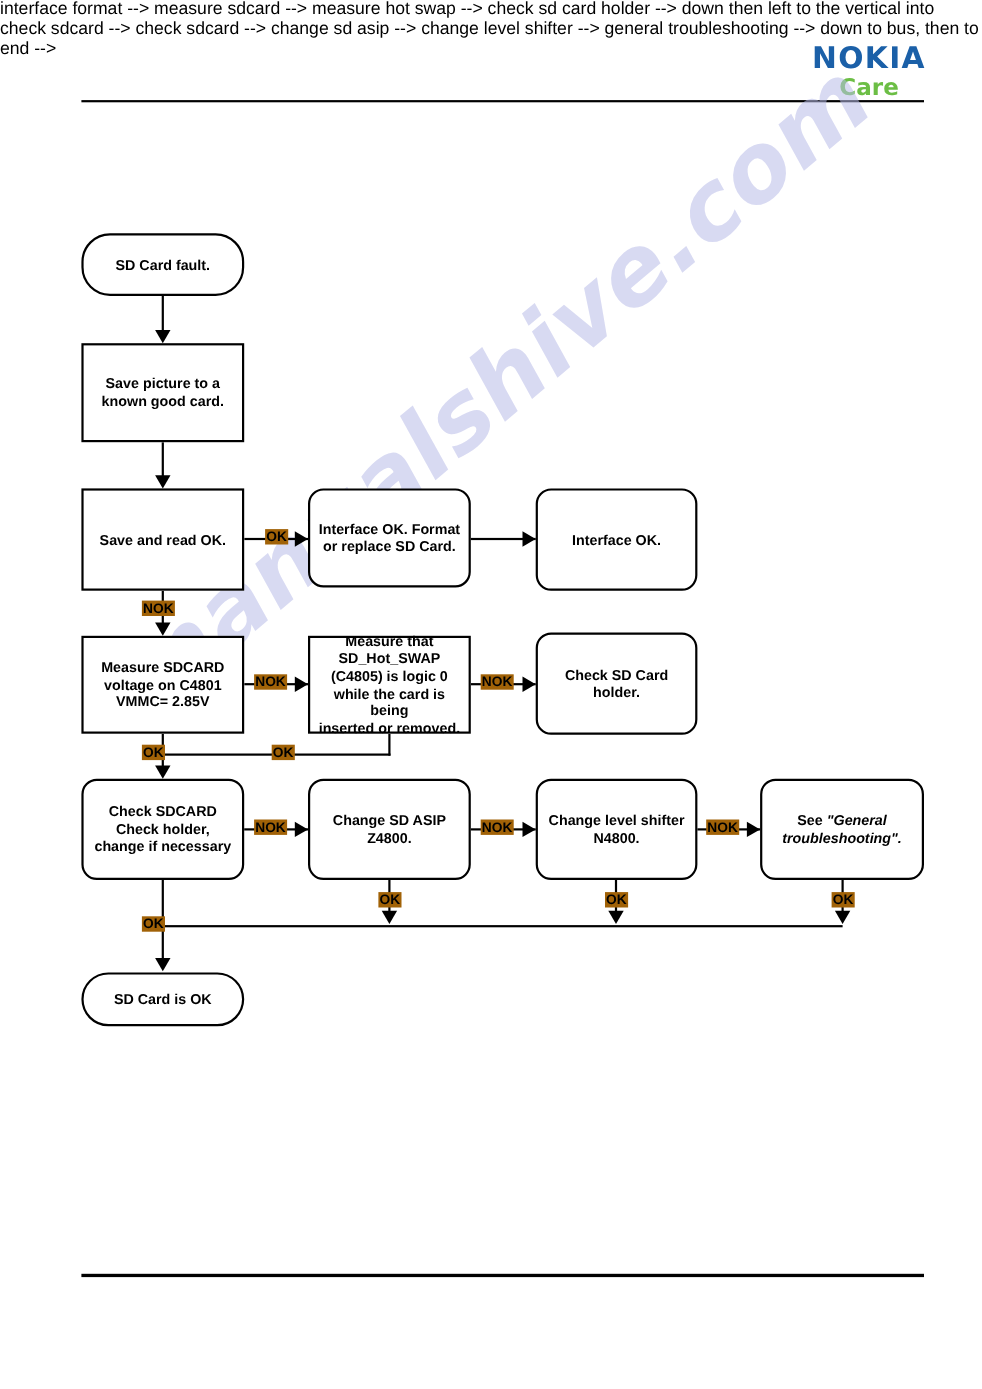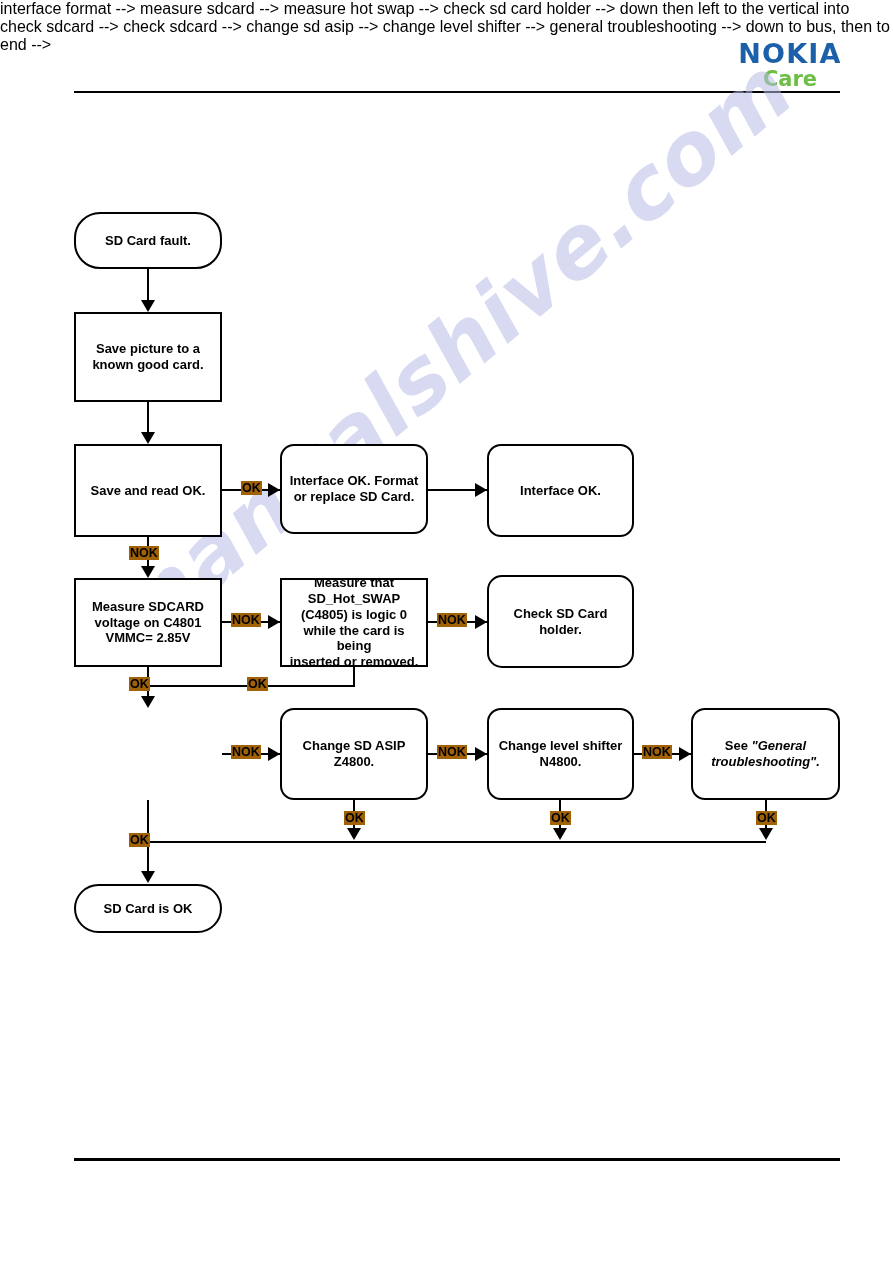--- a/index.html
+++ b/index.html
@@ -201,25 +201,30 @@
     </div>
 
     <div class="node sharp fs115" style="left:280px; top:578px; width:148px; height:89px;">
       <span class="txt">Measure  that
 SD_Hot_SWAP
 (C4805) is logic 0
 while the card is being
 inserted or removed.</span>
     </div>
 
-    <div class="node rounded fs13" style="left:487px; top:575px; width:147px; height:93px;border-radius:15px;">
+    <div class="node rounded fs13" style="left:487px; top:575px; width:147px; height:93px;">
       <span class="txt">Check SD Card
 holder.</span>
     </div>
 
+    <div class="node rounded fs13" style="left:74px; top:708px; width:148px; height:92px;">
+      <span class="txt">Check SDCARD
+Check holder,
+change if necessary</span>
+    </div>
 
     <div class="node rounded fs13" style="left:280px; top:708px; width:148px; height:92px;">
       <span class="txt">Change SD ASIP
 Z4800.</span>
     </div>
 
     <div class="node rounded fs13" style="left:487px; top:708px; width:147px; height:92px;">
       <span class="txt">Change level shifter
 N4800.</span>
     </div>

